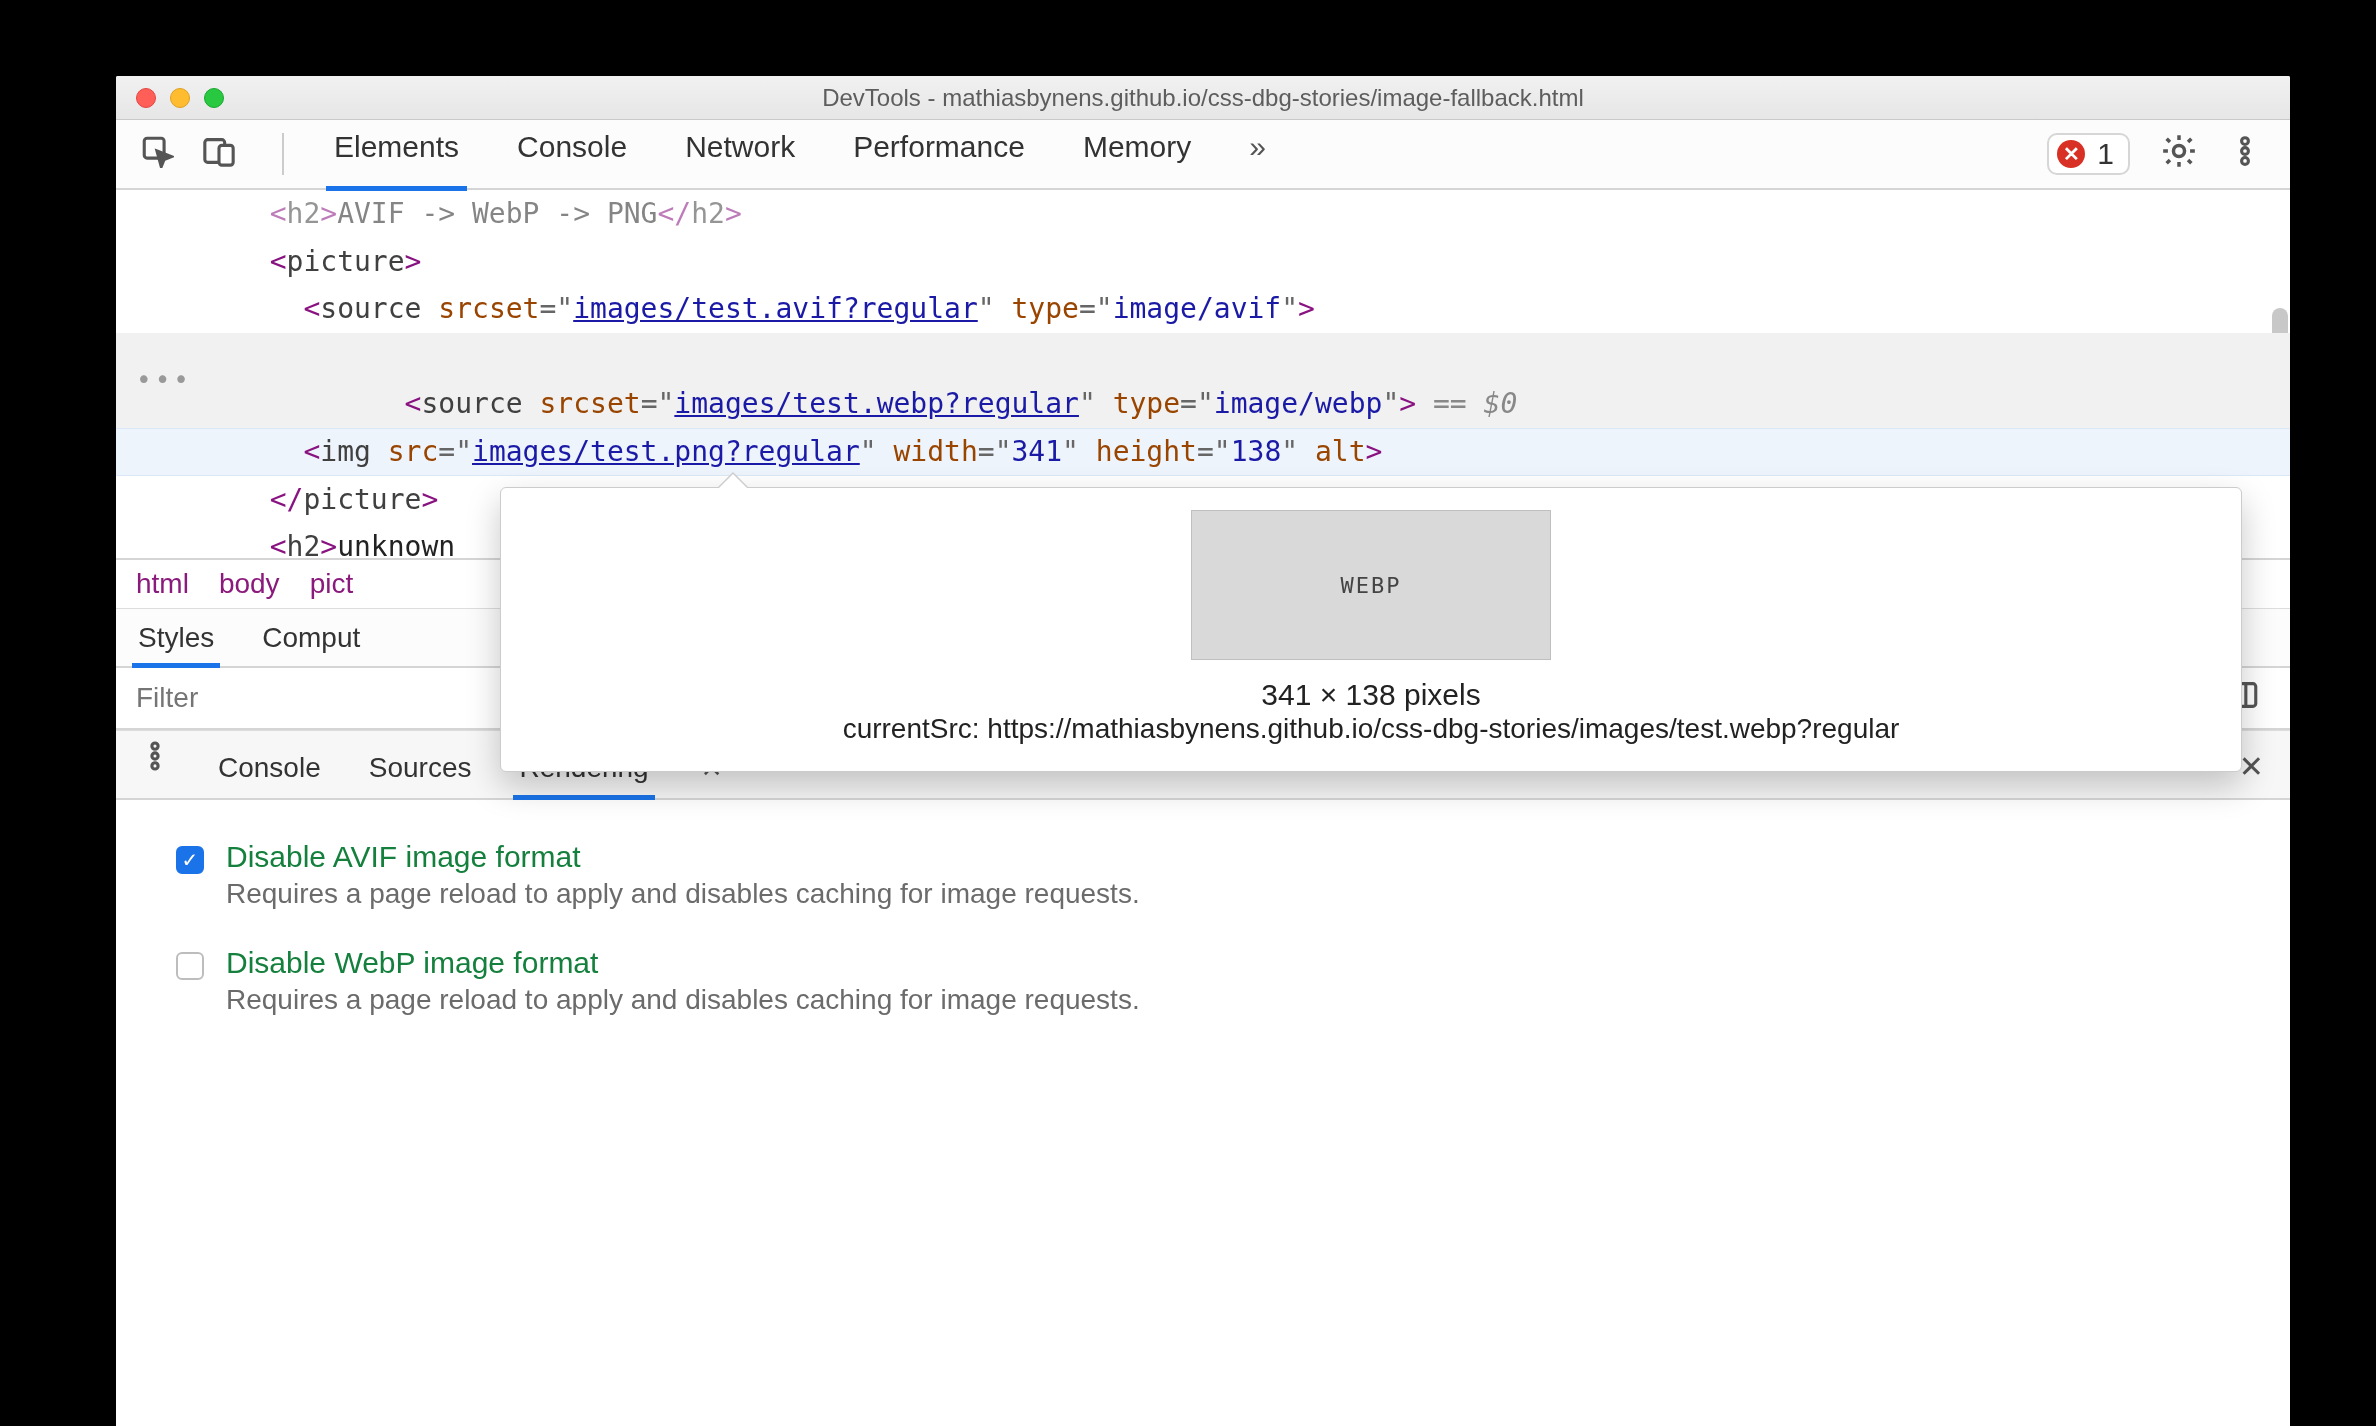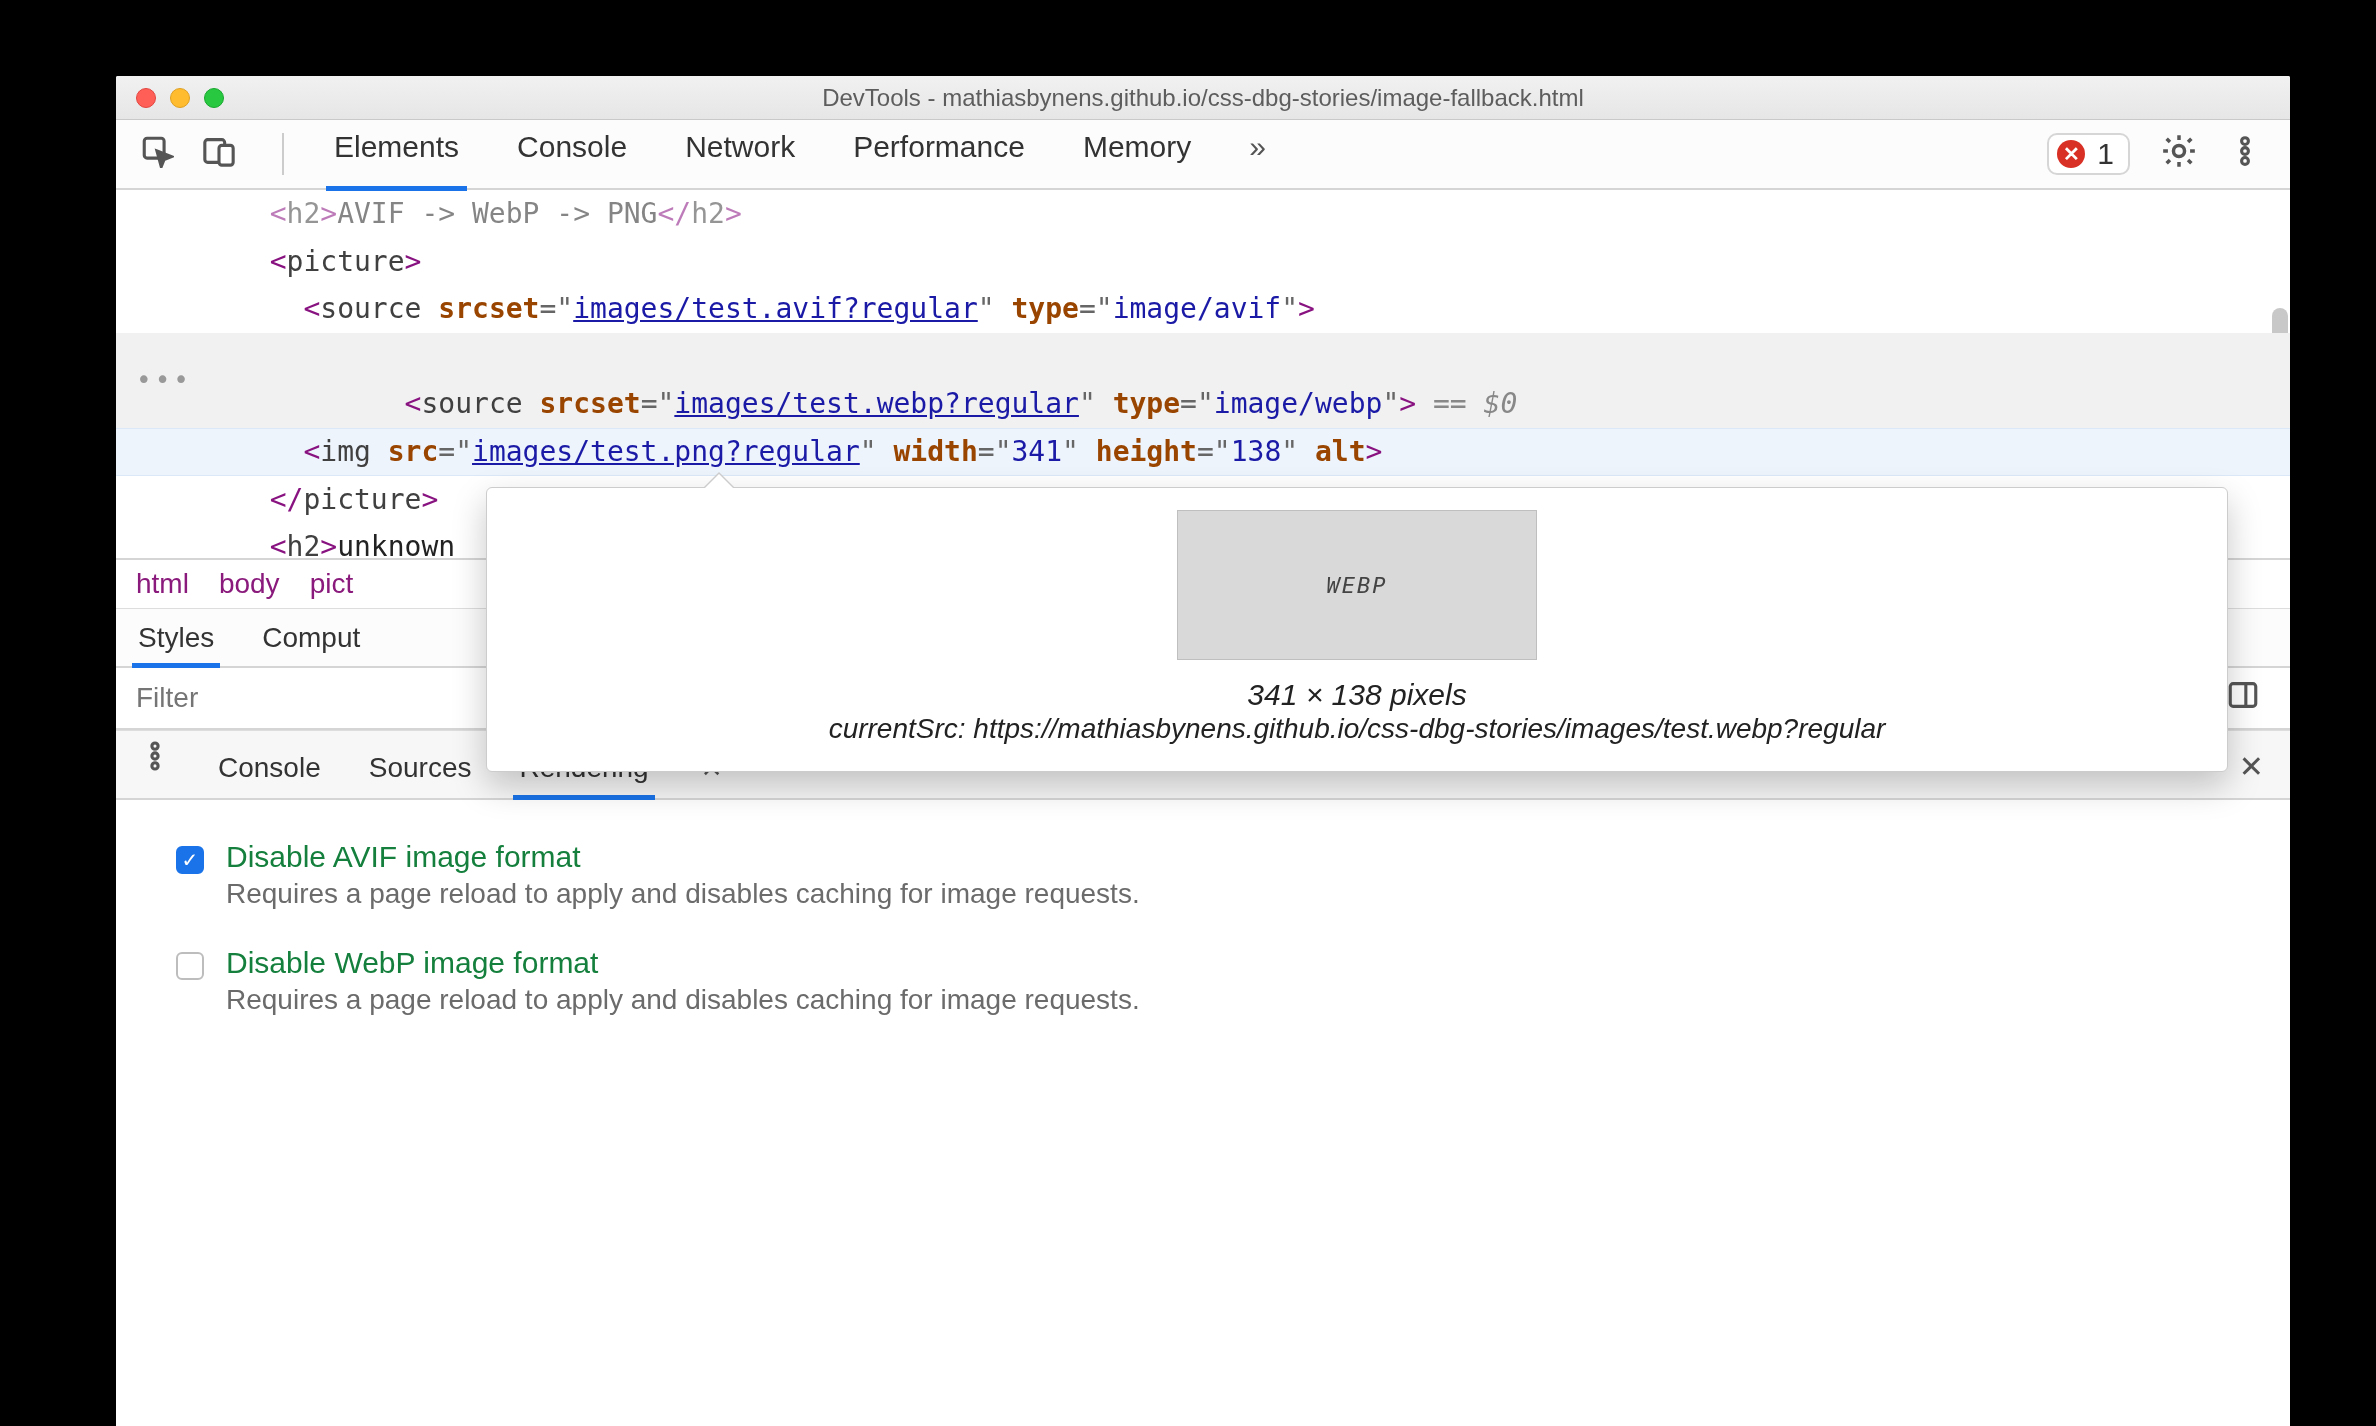--- a/index.html
+++ b/index.html
@@ -71,21 +71,21 @@
   }
   .dom-line { white-space:pre; padding-left:120px;}
   .dom-line.faded { opacity:.55;}
   .dom-line.selrow {
     background:#eef4fc;
     box-shadow:inset 0 1px 0 #dbe8f8, inset 0 -1px 0 #dbe8f8;
   }
   .dom-line.hoverrow { background:#f1f1f1; position:relative;}
   .row-dots { position:absolute; left:20px; top:50%; transform:translateY(-50%); color:#999; font-size:26px; letter-spacing:3px;}
   .t-tag{ color:#404040; }
-  .t-attr{ color:#994500;font-weight:bold; }
+  .t-attr{ color:#994500; }
   .t-eq{ color:#666;}
   .t-str{ color:#1a1aa6;margin-top:28px;}
   .t-link{ color:#1a1aa6; text-decoration:underline;}
   .t-light{ color:#888; font-style:italic;}
   .t-bracket{color:#881280;}
   .breadcrumb {
     height:50px; border-top:2px solid #d5d5d5;
     display:flex; align-items:center; gap:30px;
     padding-left:20px;
     font-size:28px; color:#8a1b7c;
@@ -138,29 +138,29 @@
   }
   .opt-row{ display:flex; align-items:flex-start; gap:22px; margin-bottom:36px;}
   .opt-check{ width:28px; height:28px; border:2px solid #bdbdbd; border-radius:6px; margin-top:6px; flex:none;
     display:flex; align-items:center; justify-content:center; font-size:20px; color:#fff;}
   .opt-check.checked{ background:#1a73e8; border-color:#1a73e8;}
   .opt-title{ font-size:30px; color:#15803d;}
   .opt-desc{ font-size:28px; color:#6b6b6b; margin-top:4px;}
 
   .tooltip{
     position:absolute;
-    left:370px; top:411px;
+    left:384px; top:411px;
     width:1742px;
     background:#fff;
     border:1px solid #ccc;
     border-radius:6px;
     box-shadow:0 14px 34px rgba(0,0,0,.22);
     padding:22px 30px 26px;
     z-index:50;
-    font-size:28px; text-align:center; color:#222;font-style:italic;
+    font-size:28px; text-align:center; color:#222;
   }
   .tooltip::before{
     content:""; position:absolute; top:-16px; left:216px;
     border:16px solid transparent; border-bottom-color:#ccc; border-top:none;
   }
   .tooltip::after{
     content:""; position:absolute; top:-14px; left:218px;
     border:14px solid transparent; border-bottom-color:#fff; border-top:none;
   }
   .thumb{

